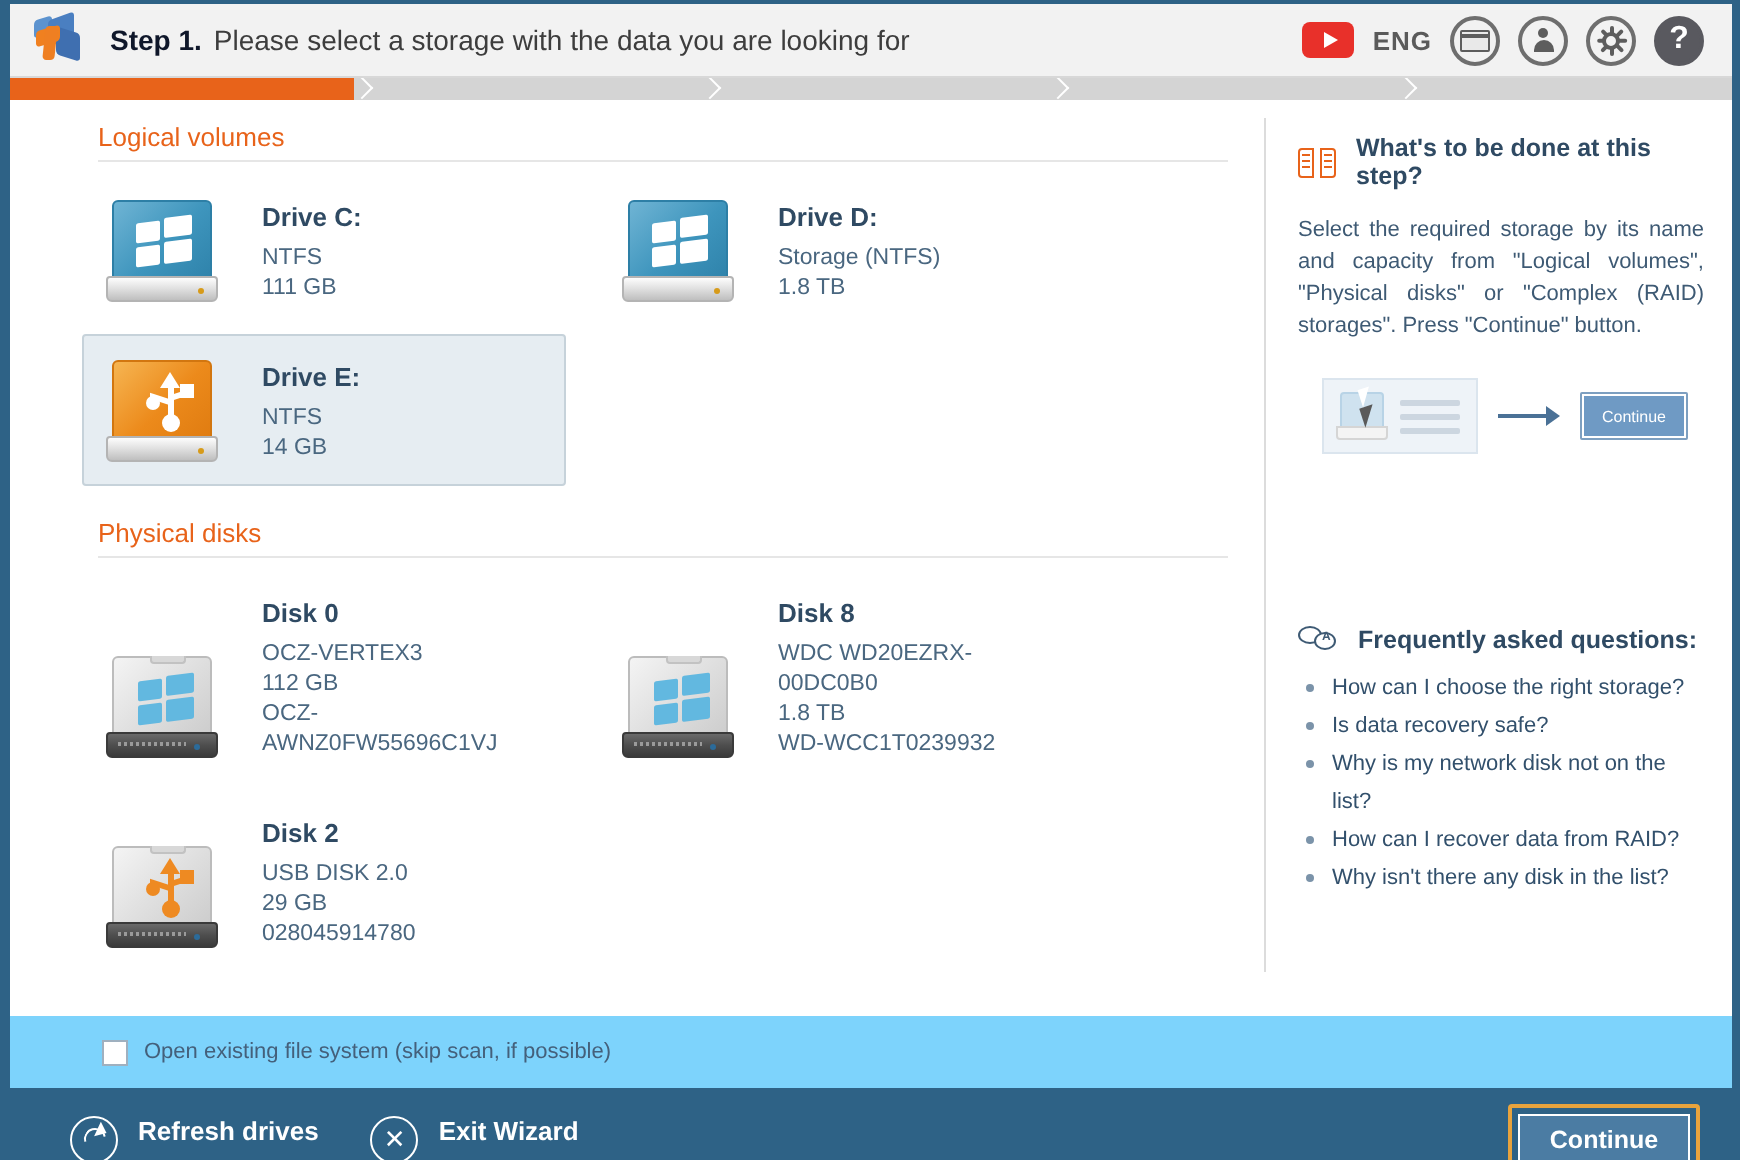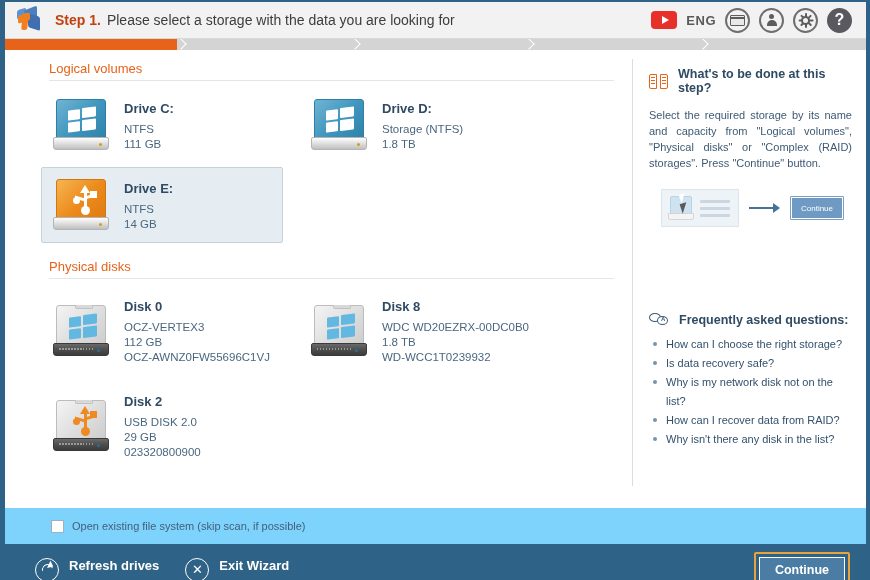--- a/index.html
+++ b/index.html
@@ -29,21 +29,21 @@
     width:28px;height:28px;margin-left:10px;margin-right:12px;
     position:relative;flex:0 0 auto;
   }
   .logo .b1{position:absolute;left:9px;top:2px;width:13px;height:13px;background:#4a7fc1;transform:skewY(-20deg);border-radius:2px;}
   .logo .b2{position:absolute;left:13px;top:9px;width:12px;height:14px;background:#3f6fb0;transform:skewY(18deg);border-radius:2px;}
   .logo .o1{position:absolute;left:3px;top:8px;width:12px;height:8px;background:#f08020;transform:skewY(-16deg);border-radius:2px;}
   .logo .o2{position:absolute;left:7px;top:7px;width:6px;height:17px;background:#ef7f22;border-radius:2px;transform:skewX(-6deg);}
   .logo .b3{position:absolute;left:2px;top:3px;width:9px;height:9px;background:#5c93cf;transform:skewY(-18deg);border-radius:2px;}
 
   .step-title{font-size:14px;color:#3a3a3a;display:flex;align-items:baseline;gap:6px;}
-  .step-title .n{font-weight:bold;color:#c2410c;}
+  .step-title .n{font-weight:bold;color:#0f172a;}
   .step-title .t{font-weight:normal;color:#3d3d3d;}
 
   .header-right{margin-left:auto;display:flex;align-items:center;gap:9px;padding-right:14px;}
   .yt{width:26px;height:18px;background:#e8302a;border-radius:4px;display:flex;align-items:center;justify-content:center;}
   .yt i{display:block;width:0;height:0;border-left:7px solid #fff;border-top:4.5px solid transparent;border-bottom:4.5px solid transparent;margin-left:2px;}
   .lang{font-size:13px;color:#5a5a5a;letter-spacing:.5px;font-weight:600;}
   .circ-btn{
     width:25px;height:25px;border-radius:50%;
     display:flex;align-items:center;justify-content:center;
     border:2px solid #6e6e6e;color:#5d5d5d;background:#f2f2f2;
@@ -80,21 +80,21 @@
   .right{flex:1;padding:14px 14px 0 16px;box-sizing:border-box;position:relative;}
 
   .section-title{
     color:#e8631a;font-size:13px;padding:8px 0 4px 44px;
   }
   .section-rule{height:1px;background:#e6e6e6;margin:0 18px 0 44px;}
 
   .grid{display:flex;flex-wrap:wrap;padding-left:36px;padding-top:4px;}
   .card{
     width:242px;box-sizing:border-box;
-    display:flex;align-items:center;gap:14px;
+    display:flex;align-items:flex-end;gap:21px;
     padding:10px 8px 10px 10px;margin:2px 16px 2px 0;
     border:1px solid transparent;border-radius:2px;
   }
   .card.selected{background:#e6edf2;border-color:#c6d2da;}
   .card .meta{padding-top:3px;}
   .card .nm{font-size:13px;font-weight:bold;color:#2f4a63;margin-bottom:6px;}
   .card .ln{font-size:11.5px;color:#4a6780;line-height:15px;}
 
   
   .drv{width:58px;height:52px;position:relative;flex:0 0 auto;}
@@ -428,21 +428,21 @@
                 </div>
             </div>
             <div class="base">
                 <span class="led"></span>
               </div>
           </div>
           <div class="meta">
             <div class="nm">Disk 2</div>
             <div class="ln">USB DISK 2.0</div>
             <div class="ln">29 GB</div>
-            <div class="ln">023320800900</div>
+            <div class="ln">028045914780</div>
           </div>
         </div>
 
       </div>
     </div>
 
     <div class="divider"></div>
 
     <div class="right">
 

